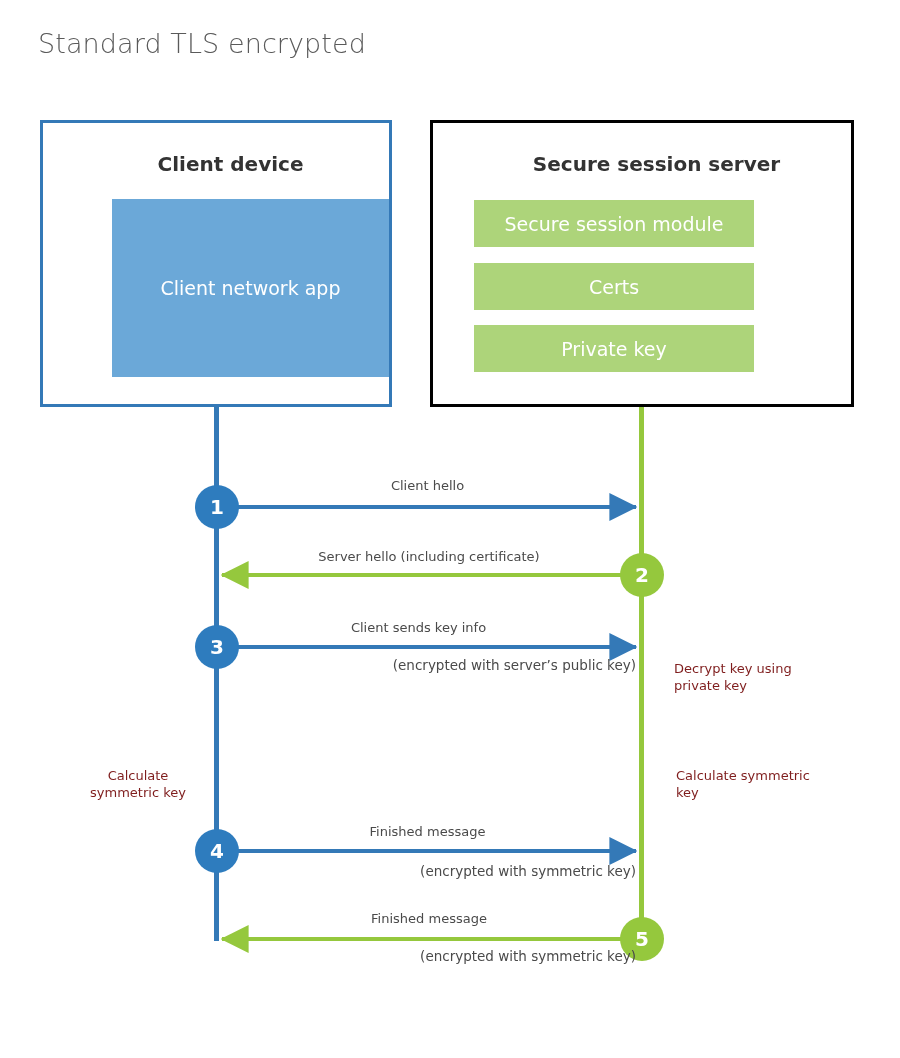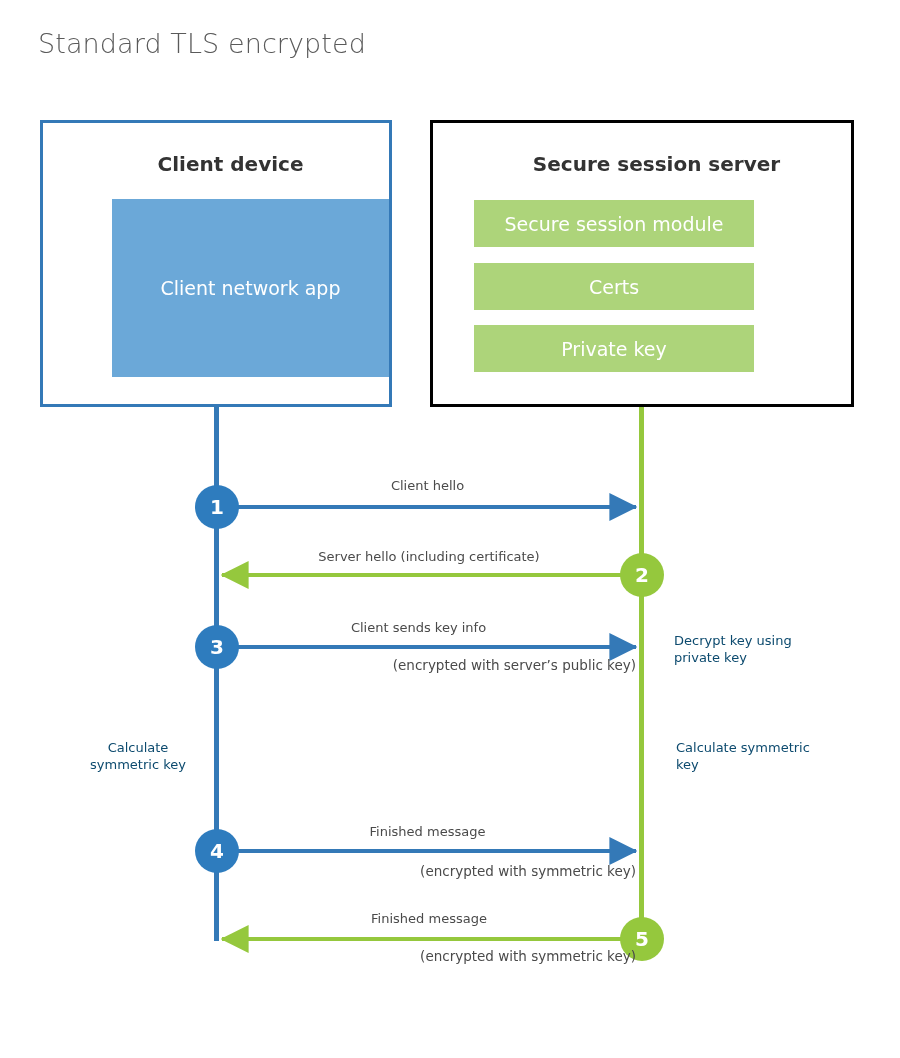--- a/index.html
+++ b/index.html
@@ -127,23 +127,24 @@
   }
   .msg-sub {
     position: absolute;
     text-align: right;
     color: #4a4a4a;
     font-size: 13.5px;
     white-space: nowrap;
   }
   .side-note {
     position: absolute;
-    color: #0c4a6e;
+    color: #7f1d1d;
     font-size: 13px;
     line-height: 17px;
+    margin-top: 28px;
   }
   .side-note.right-col { text-align: left; }
   .side-note.left-col  { text-align: center; }
 </style>
 </head>
 <body>
 
 <div id="stage">
 
   <div class="diagram-title">Standard TLS encrypted</div>

